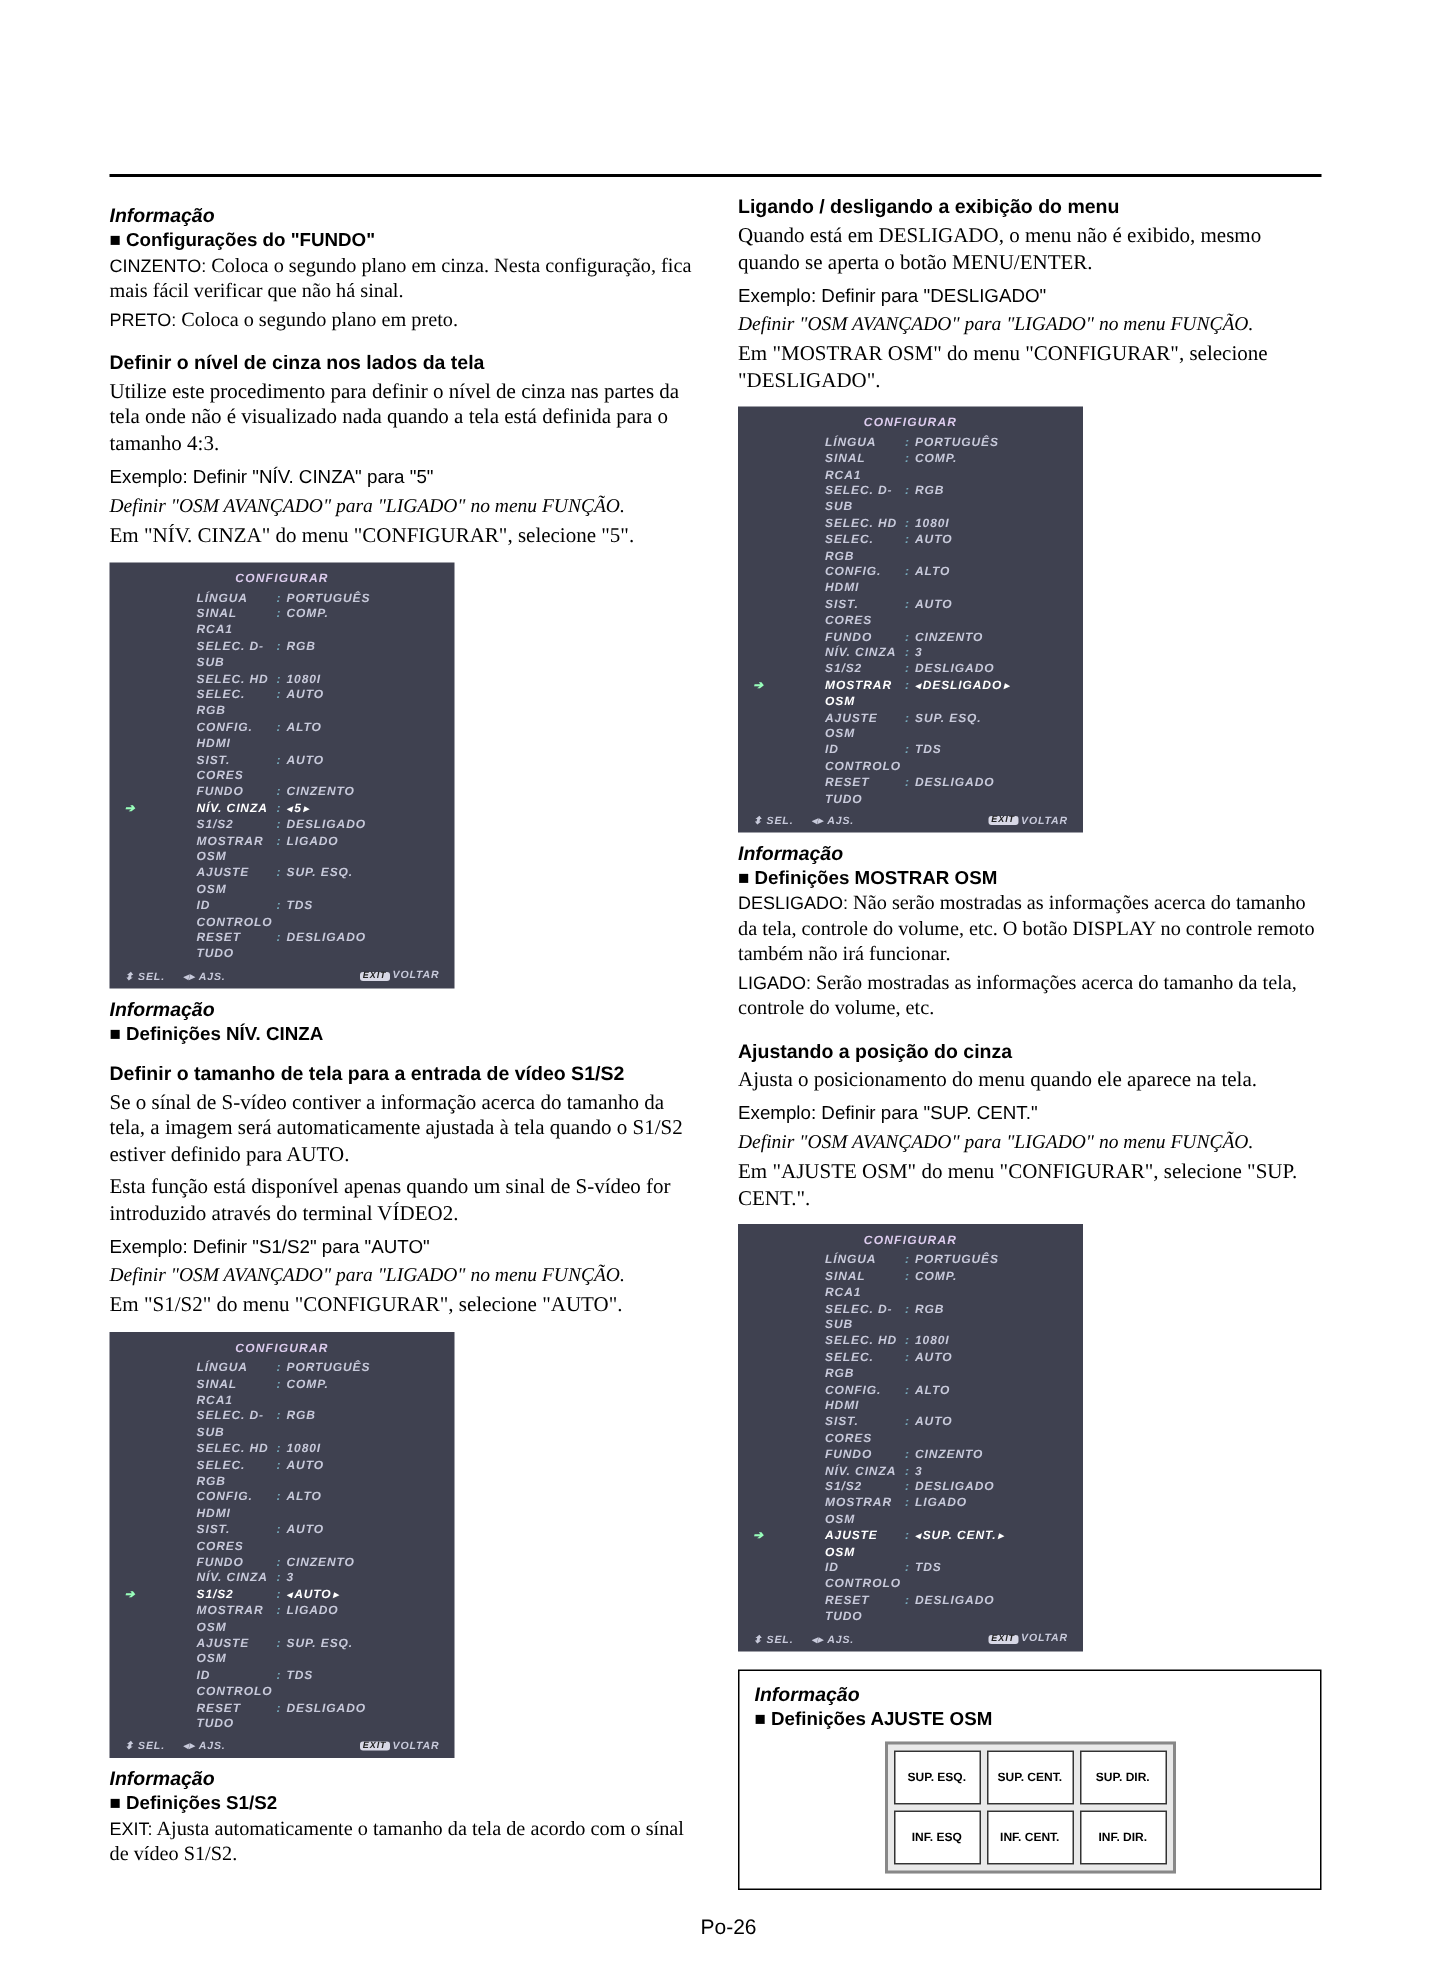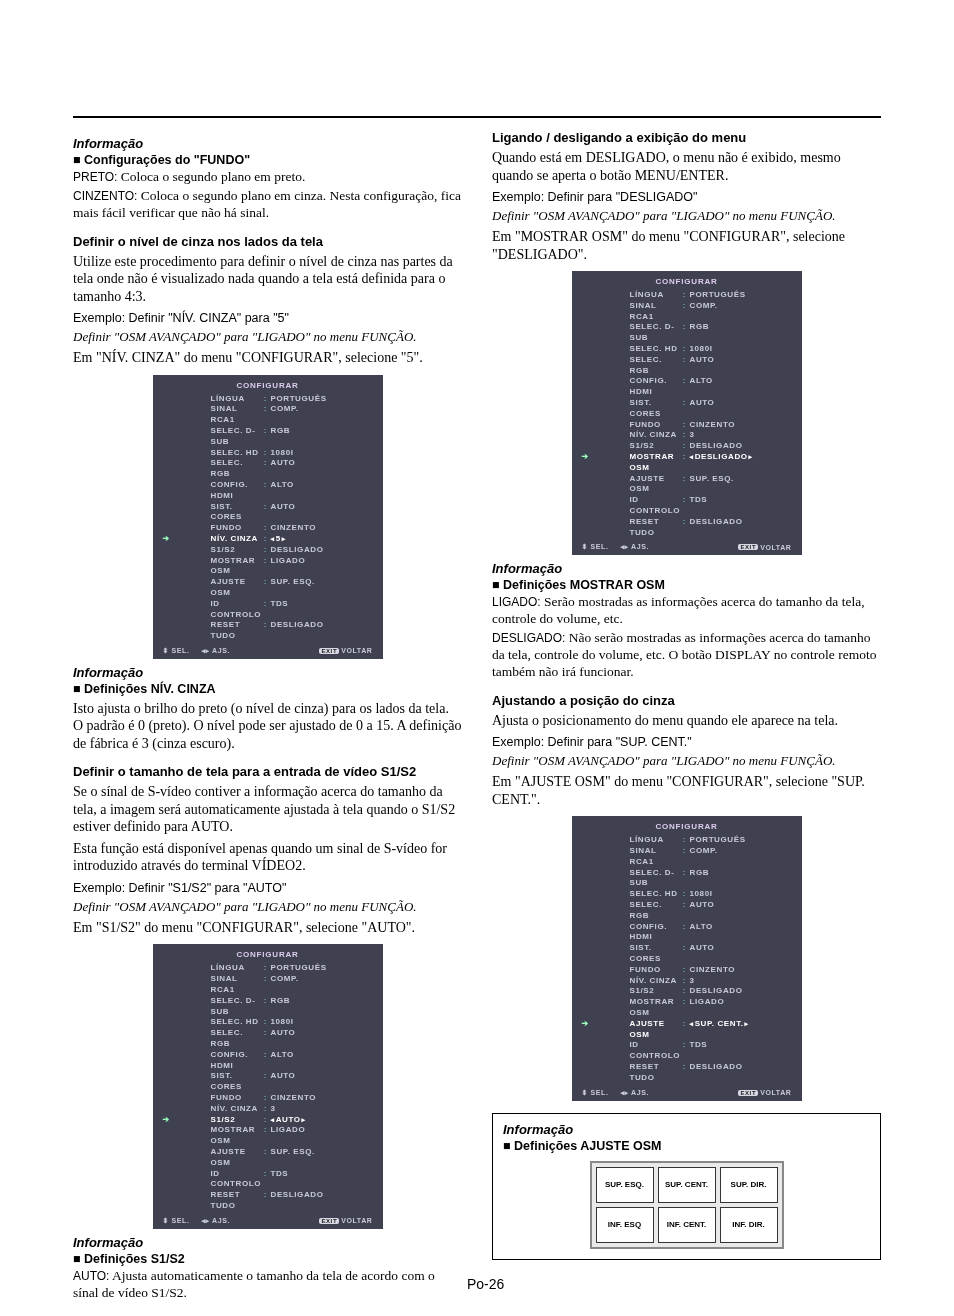--- a/index.html
+++ b/index.html
@@ -11,21 +11,21 @@
   .info-head { font-family: Arial, sans-serif; font-weight: bold; font-style: italic; font-size: 13px; margin-top: 6px; }
   .sub-head { font-family: Arial, sans-serif; font-weight: bold; font-size: 12.5px; margin-top: 2px; }
   .sub-head::before { content: "■ "; }
   .body { font-family: "Times New Roman", serif; font-size: 13.5px; line-height: 1.25; margin-top: 2px; }
   .body .lead { font-family: Arial, sans-serif; font-size: 12px; }
   .sect-head { font-family: Arial, sans-serif; font-weight: bold; font-size: 13px; margin-top: 12px; }
   .example { font-family: Arial, sans-serif; font-size: 12.5px; margin-top: 6px; }
   .italic { font-style: italic; font-family: "Times New Roman", serif; margin-top: 4px; }
   .bodytxt { font-family: "Times New Roman", serif; font-size: 14px; margin-top: 4px; line-height: 1.25; }
 
-  .osd-wrap { display: flex; justify-content: center; margin: 8px 0 6px 0; }
+  .osd-wrap { display: flex; justify-content: flex-start; margin: 8px 0 6px 0; font-style: italic; }
   .osd { background: #3f4150; color: #c8cadb; font-family: Arial, sans-serif; font-size: 8px; font-weight: bold; letter-spacing: 0.6px; padding: 6px 10px 4px 10px; width: 230px; }
   .osd-title { text-align: center; color: #dce; margin-bottom: 4px; font-size: 8px; letter-spacing: 0.8px; }
   .osd-row { display: flex; line-height: 1.35; }
   .osd-arrow-col { width: 8px; color: #9fb; }
   .osd-label { width: 90px; padding-left: 40px; }
   .osd-colon { width: 10px; color: #7ab; text-align: center; }
   .osd-val { flex: 1; }
   .osd-highlight { color: #fff; }
   .osd-footer { display: flex; gap: 12px; padding-top: 3px; margin-top: 2px; font-size: 7px; align-items: center; }
   .osd-footer .seg { display: inline-flex; align-items: center; gap: 2px; }
@@ -42,22 +42,22 @@
 </head>
 <body>
 
 <div class="page">
   <div class="rule"></div>
   <div class="cols">
 
     <div class="col">
       <div class="info-head">Informação</div>
       <div class="sub-head">Configurações do "FUNDO"</div>
+      <div class="body"><span class="lead">CINZENTO:</span><span> Coloca o segundo plano em cinza. Nesta configuração, fica mais fácil verificar que não há sinal.</span></div>
       <div class="body"><span class="lead">PRETO:</span><span> Coloca o segundo plano em preto.</span></div>
-      <div class="body"><span class="lead">CINZENTO:</span><span> Coloca o segundo plano em cinza. Nesta configuração, fica mais fácil verificar que não há sinal.</span></div>
 
       <div class="sect-head">Definir o nível de cinza nos lados da tela</div>
       <div class="bodytxt">Utilize este procedimento para definir o nível de cinza nas partes da tela onde não é visualizado nada quando a tela está definida para o tamanho 4:3.</div>
       <div class="example">Exemplo: Definir "NÍV. CINZA" para "5"</div>
       <div class="italic">Definir "OSM AVANÇADO" para "LIGADO" no menu FUNÇÃO.</div>
       <div class="bodytxt">Em "NÍV. CINZA" do menu "CONFIGURAR", selecione "5".</div>
 
       <div class="osd-wrap">
           <div class="osd">
             <div class="osd-title">CONFIGURAR</div>
@@ -148,22 +148,20 @@
             <div class="osd-footer">
               <span class="seg">⬍ SEL.</span>
               <span class="seg">◂▸ AJS.</span>
               <span class="seg" style="margin-left:auto"><span class="pill">EXIT</span> VOLTAR</span>
             </div>
           </div>
         </div>
 
       <div class="info-head">Informação</div>
       <div class="sub-head">Definições NÍV. CINZA</div>
-      <div class="bodytxt" style="white-space:pre-line">Isto ajusta o brilho do preto (o nível de cinza) para os lados da tela.
-O padrão é 0 (preto). O nível pode ser ajustado de 0 a 15. A definição de fábrica é 3 (cinza escuro).</div>
 
       <div class="sect-head">Definir o tamanho de tela para a entrada de vídeo S1/S2</div>
       <div class="bodytxt">Se o sínal de S-vídeo contiver a informação acerca do tamanho da tela, a imagem será automaticamente ajustada à tela quando o S1/S2 estiver definido para AUTO.</div>
       <div class="bodytxt">Esta função está disponível apenas quando um sinal de S-vídeo for introduzido através do terminal VÍDEO2.</div>
       <div class="example">Exemplo: Definir "S1/S2" para "AUTO"</div>
       <div class="italic">Definir "OSM AVANÇADO" para "LIGADO" no menu FUNÇÃO.</div>
       <div class="bodytxt">Em "S1/S2" do menu "CONFIGURAR", selecione "AUTO".</div>
 
       <div class="osd-wrap">
           <div class="osd">
@@ -255,21 +253,21 @@
             <div class="osd-footer">
               <span class="seg">⬍ SEL.</span>
               <span class="seg">◂▸ AJS.</span>
               <span class="seg" style="margin-left:auto"><span class="pill">EXIT</span> VOLTAR</span>
             </div>
           </div>
         </div>
 
       <div class="info-head">Informação</div>
       <div class="sub-head">Definições S1/S2</div>
-      <div class="body"><span class="lead">AUTO:</span><span> Ajusta automaticamente o tamanho da tela de acordo com o sínal de vídeo S1/S2.</span></div>
+      <div class="body"><span class="lead">EXIT:</span><span> Ajusta automaticamente o tamanho da tela de acordo com o sínal de vídeo S1/S2.</span></div>
     </div>
 
     <div class="col">
       <div class="sect-head" style="margin-top:0">Ligando / desligando a exibição do menu</div>
       <div class="bodytxt">Quando está em DESLIGADO, o menu não é exibido, mesmo quando se aperta o botão MENU/ENTER.</div>
       <div class="example">Exemplo: Definir para "DESLIGADO"</div>
       <div class="italic">Definir "OSM AVANÇADO" para "LIGADO" no menu FUNÇÃO.</div>
       <div class="bodytxt">Em "MOSTRAR OSM" do menu "CONFIGURAR", selecione "DESLIGADO".</div>
 
       <div class="osd-wrap">
@@ -362,22 +360,22 @@
             <div class="osd-footer">
               <span class="seg">⬍ SEL.</span>
               <span class="seg">◂▸ AJS.</span>
               <span class="seg" style="margin-left:auto"><span class="pill">EXIT</span> VOLTAR</span>
             </div>
           </div>
         </div>
 
       <div class="info-head">Informação</div>
       <div class="sub-head">Definições MOSTRAR OSM</div>
+      <div class="body"><span class="lead">DESLIGADO:</span><span> Não serão mostradas as informações acerca do tamanho da tela, controle do volume, etc. O botão DISPLAY no controle remoto também não irá funcionar.</span></div>
       <div class="body"><span class="lead">LIGADO:</span><span> Serão mostradas as informações acerca do tamanho da tela, controle do volume, etc.</span></div>
-      <div class="body"><span class="lead">DESLIGADO:</span><span> Não serão mostradas as informações acerca do tamanho da tela, controle do volume, etc. O botão DISPLAY no controle remoto também não irá funcionar.</span></div>
 
       <div class="sect-head">Ajustando a posição do cinza</div>
       <div class="bodytxt">Ajusta o posicionamento do menu quando ele aparece na tela.</div>
       <div class="example">Exemplo: Definir para "SUP. CENT."</div>
       <div class="italic">Definir "OSM AVANÇADO" para "LIGADO" no menu FUNÇÃO.</div>
       <div class="bodytxt">Em "AJUSTE OSM" do menu "CONFIGURAR", selecione "SUP. CENT.".</div>
 
       <div class="osd-wrap">
           <div class="osd">
             <div class="osd-title">CONFIGURAR</div>

